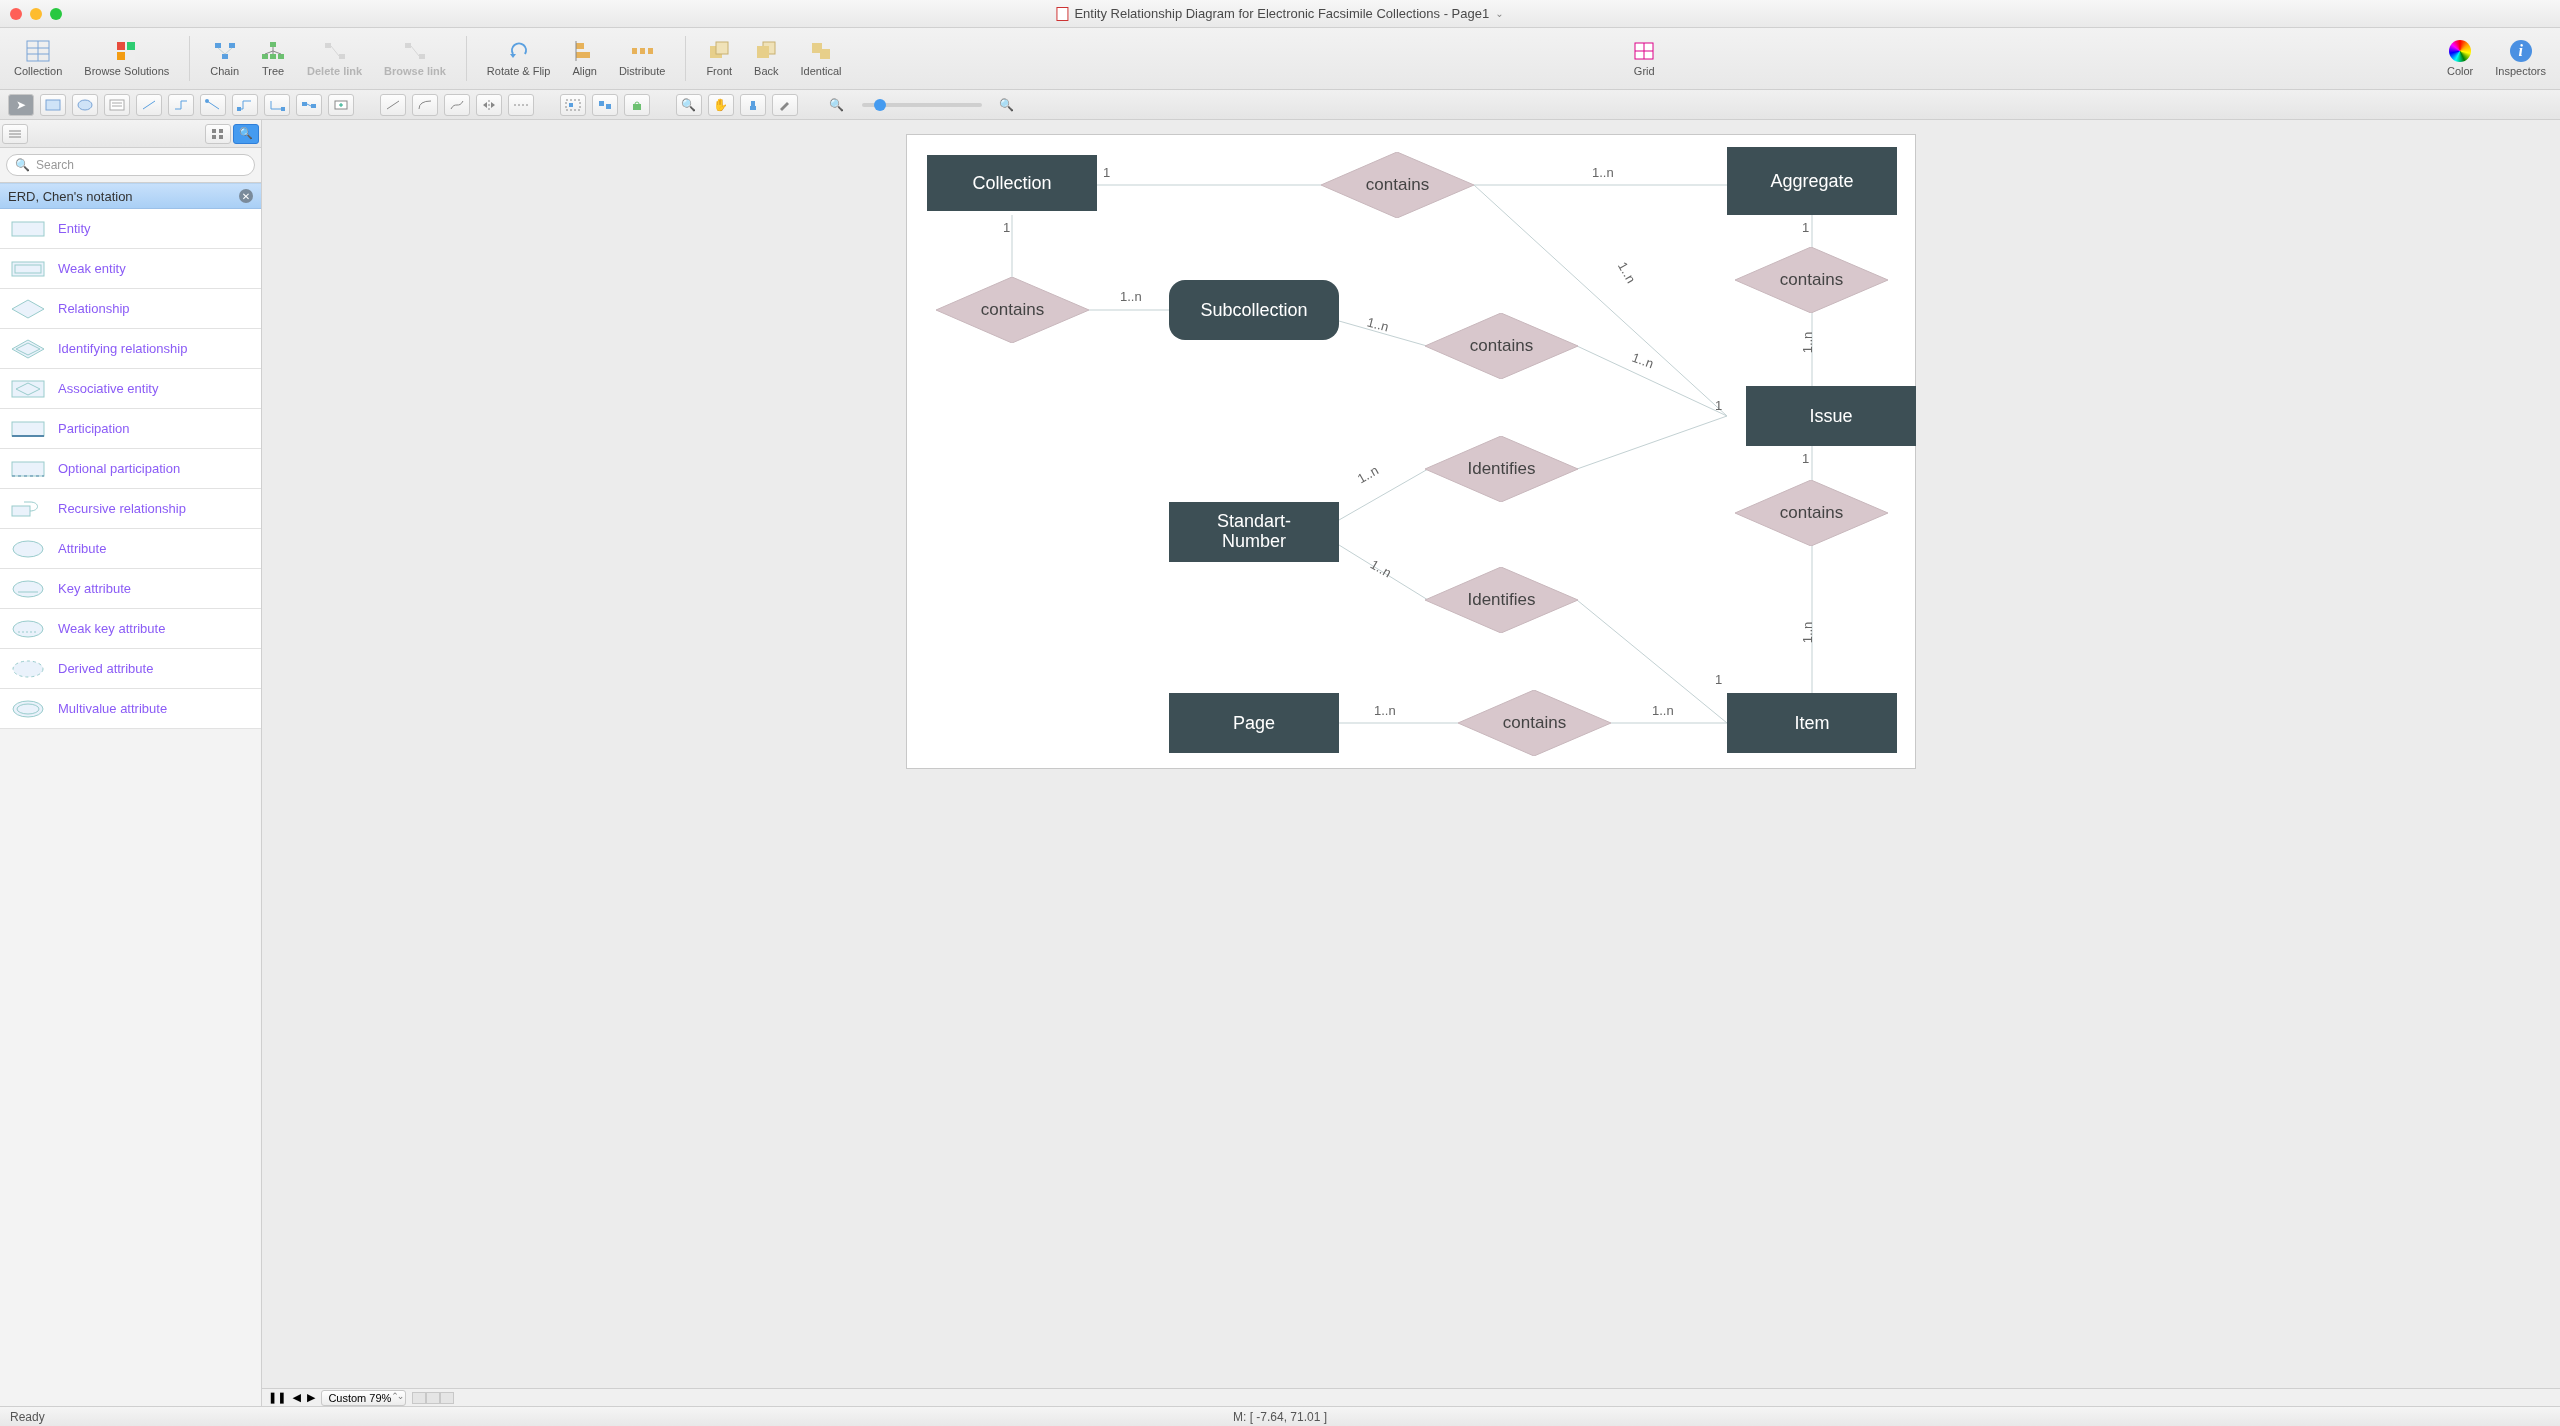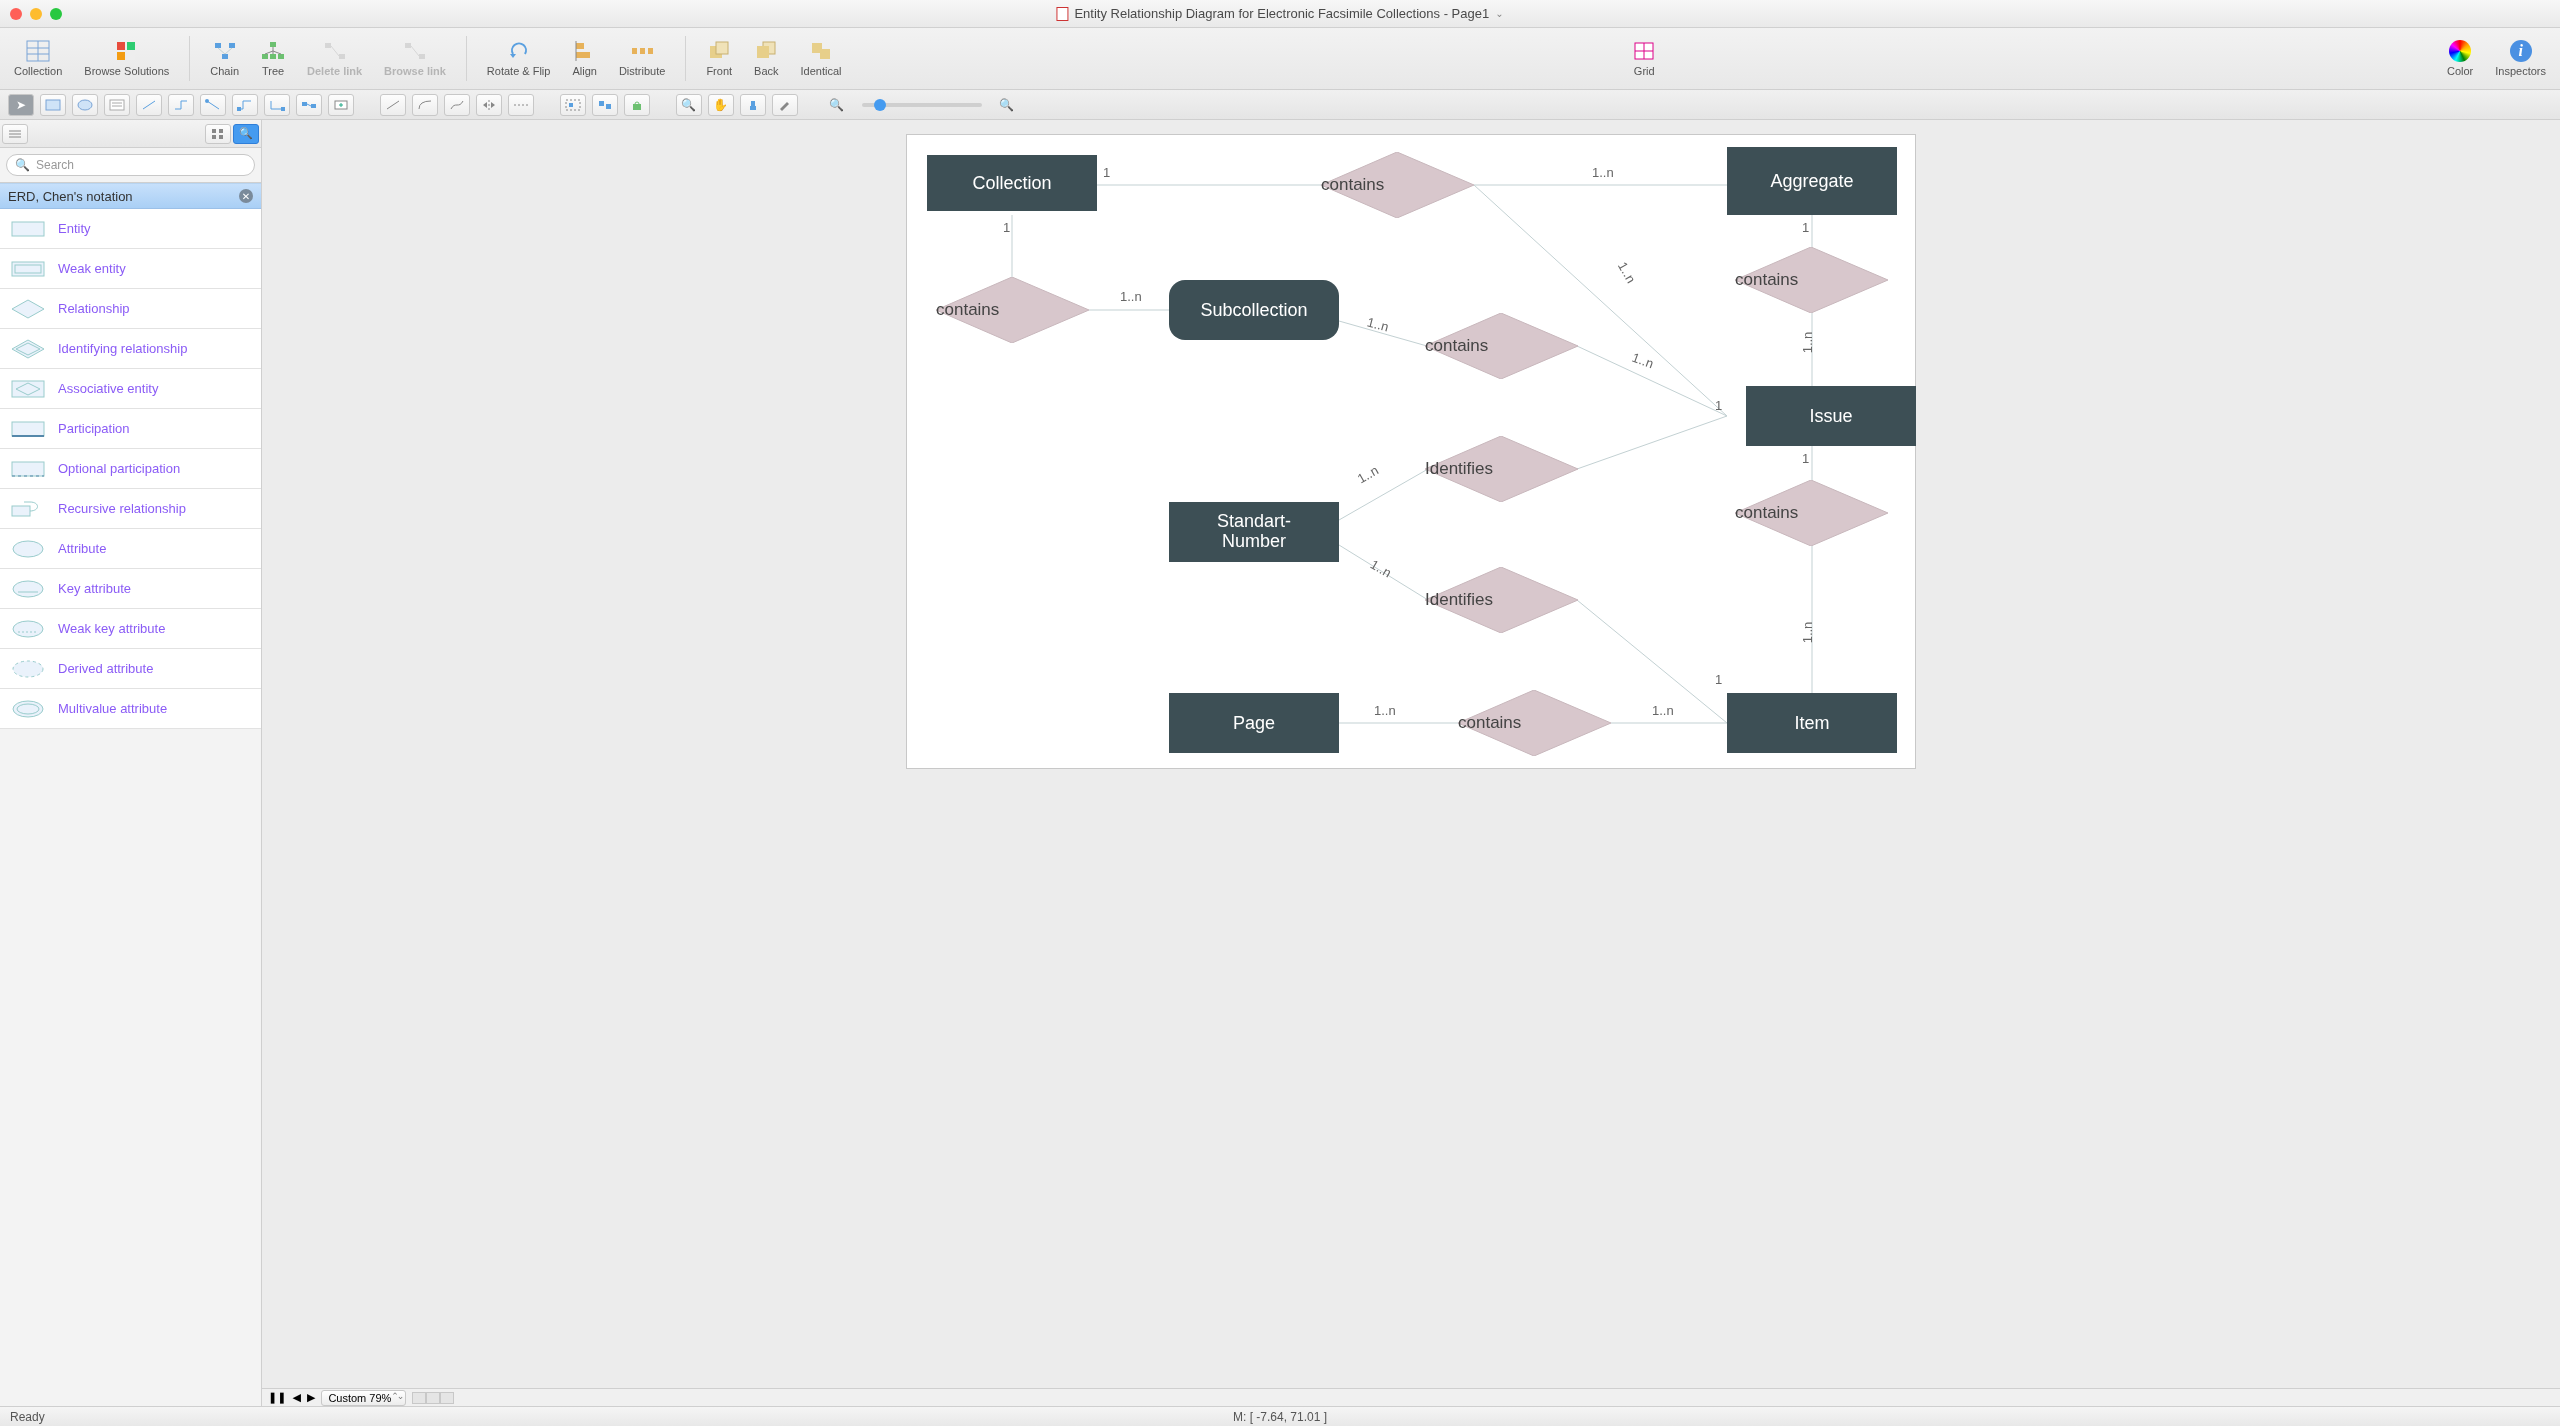--- a/index.html
+++ b/index.html
@@ -48,21 +48,21 @@
 .stencil { display:flex; align-items:center; height:40px; border-bottom:1px solid #e2e2e2; padding:0 10px; gap:12px; font-size:13px; color:#8b5cf6; cursor:pointer; background:#fff; }
 .stencil .shp { width:36px; height:22px; display:flex; align-items:center; justify-content:center; }
 
 
 .canvas-wrap { flex:1; display:flex; flex-direction:column; background:#ececec; }
 .canvas-scroll { flex:1; position:relative; overflow:auto; padding:14px; }
 .page { width:1010px; height:635px; background:#fff; border:1px solid #c8c8c8; position:relative; margin:0 auto; }
 
 
 .entity { position:absolute; background:#3d4f55; color:#fff; display:flex; align-items:center; justify-content:center; font-size:18px; text-align:center; }
-.rel { position:absolute; color:#444; display:flex; align-items:center; font-size:17px; }
+.rel { position:absolute; color:#444; display:flex; align-items:center; justify-content:center; font-size:17px; }
 .rel svg { position:absolute; inset:0; }
 .rel span { position:relative; z-index:1; }
 .card { position:absolute; font-size:13px; color:#666; }
 .edge { stroke:#c3d1d3; stroke-width:1; fill:none; }
 
 
 .hscroll { height:18px; background:#f0f0f0; border-top:1px solid #cfcfcf; display:flex; align-items:center; gap:6px; padding:0 6px; font-size:11px; }
 .hscroll .sel { border:1px solid #c8c8c8; border-radius:3px; padding:1px 14px 1px 6px; background:linear-gradient(#fff,#ececec); position:relative; }
 .hscroll .sel::after { content:"⌃⌄"; position:absolute; right:3px; top:0; font-size:9px; color:#777; letter-spacing:-2px; }
 .status { height:20px; background:linear-gradient(#f5f5f5,#e8e8e8); border-top:1px solid #cfcfcf; display:flex; align-items:center; font-size:12px; color:#555; padding:0 10px; }

